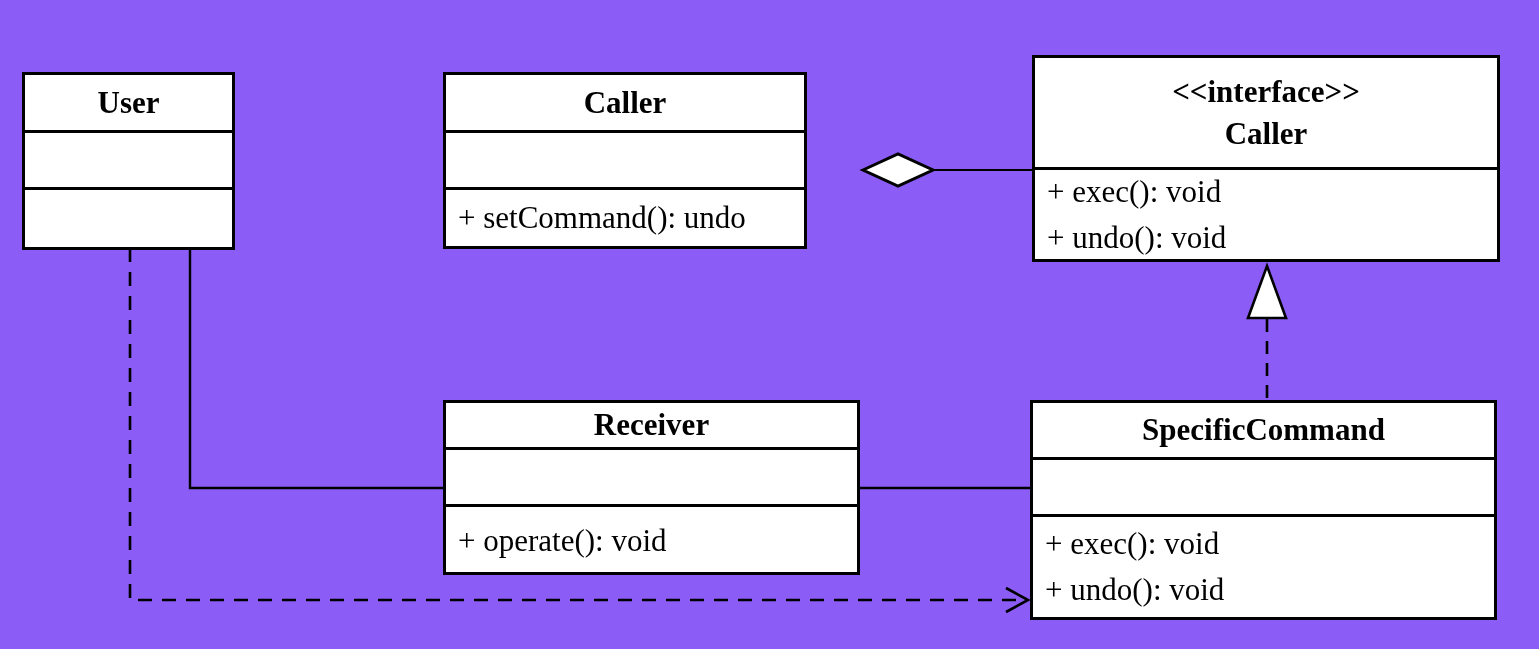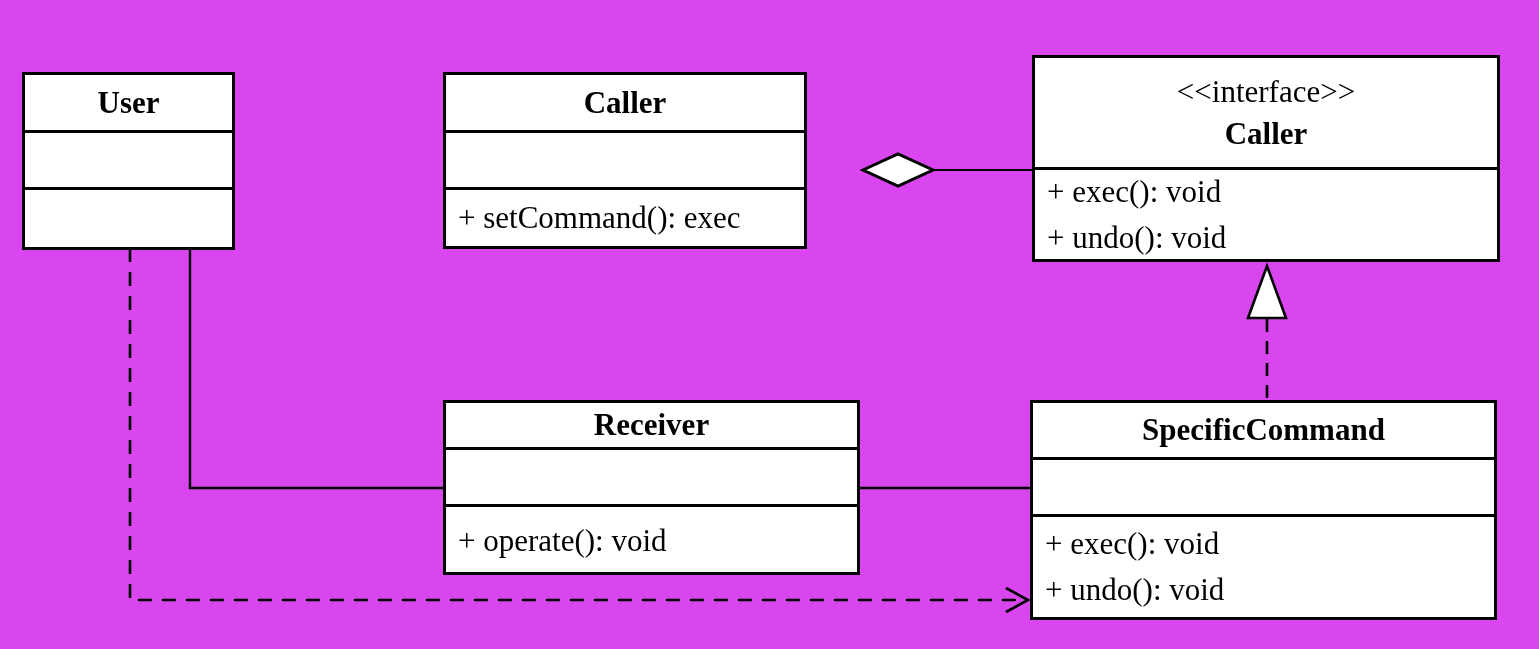--- a/index.html
+++ b/index.html
@@ -5,40 +5,40 @@
   * { margin: 0; padding: 0; box-sizing: border-box; }
   html, body { background: #ffffff; }
   body {
     width: 1539px; height: 649px;
     font-family: "Liberation Serif", "DejaVu Serif", serif;
     color: #000;
   }
   .canvas {
     position: relative;
     width: 1539px; height: 649px;
-    background: #d946ef;
+    background: #8b5cf6;
     overflow: hidden;
   }
   .connectors {
     position: absolute; left: 0; top: 0;
     width: 1539px; height: 649px;
   }
   .uml-class {
     position: absolute;
     background: #ffffff;
     border: 3px solid #000;
   }
   .compartment { border-top: 3px solid #000; }
   .compartment.first { border-top: none; }
   .title {
     display: flex; flex-direction: column;
     align-items: center; justify-content: center;
     font-weight: bold; font-size: 31px; line-height: 1.35;
   }
-  .stereotype { font-weight: normal; text-align: right; }
+  .stereotype { font-weight: bold; text-align: right; }
   .methods {
     display: flex; flex-direction: column; justify-content: center;
     font-size: 31px; padding: 0 12px; line-height: 1.48;
   }
   
   #box-user            { left: 22px;   top: 72px;  width: 213px; height: 178px; }
   #box-user .title     { height: 55px; }
   #box-user .attrs     { height: 57px; }
   #box-user .methods   { height: 60px; }
 
@@ -89,21 +89,21 @@
     <div class="compartment attrs"></div>
     <div class="compartment methods"></div>
   </div>
 
   <div class="uml-class" id="box-caller">
     <div class="compartment first title">
       <span>Caller</span>
     </div>
     <div class="compartment attrs"></div>
     <div class="compartment methods">
-      <div>+ setCommand(): exec</div>
+      <div>+ setCommand(): undo</div>
     </div>
   </div>
 
   <div class="uml-class" id="box-command">
     <div class="compartment first title">
       <span class="stereotype">&lt;&lt;interface&gt;&gt;</span>
       <span>Caller</span>
     </div>
     <div class="compartment methods">
       <div>+ exec(): void</div>

